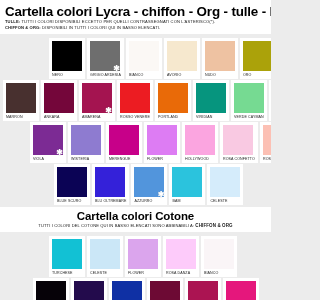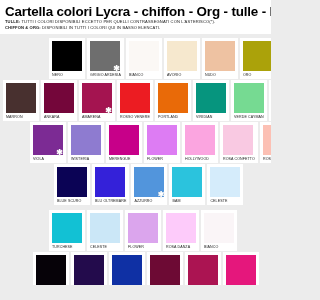--- a/index.html
+++ b/index.html
@@ -263,20 +263,26 @@
           <div class="chip" style="background: rgb(43, 195, 221);"></div>
           <div class="cname">BAM</div>
         </div>
         <div class="cell">
           <div class="chip" style="background: rgb(213, 236, 251);"></div>
           <div class="cname">CELESTE</div>
         </div>
       </div>
   </div>
 
+  <div class="cotone-head">
+    <div class="title-cotone">Cartella colori Cotone</div>
+    <div class="note-center">
+      <span>TUTTI I COLORI DEL COTONE QUI IN BASSO ELENCATI SONO ABBINABILI A: </span><span class="strong">CHIFFON &amp; ORG</span>
+    </div>
+  </div>
 
   <div class="swatch-area">
     <div class="row indent">
         <div class="cell">
           <div class="chip" style="background: rgb(18, 193, 212);"></div>
           <div class="cname">TURCHESE</div>
         </div>
         <div class="cell">
           <div class="chip" style="background: rgb(203, 231, 247);"></div>
           <div class="cname">CELESTE</div>

